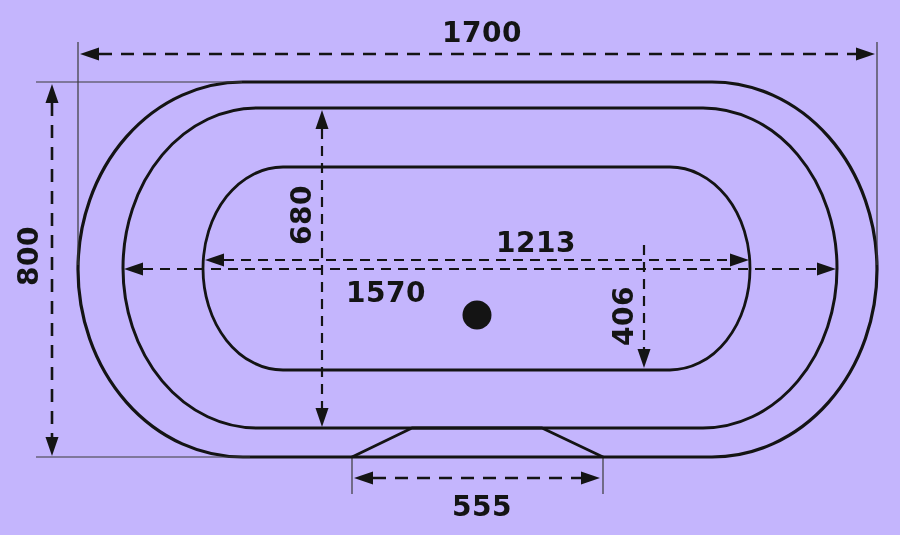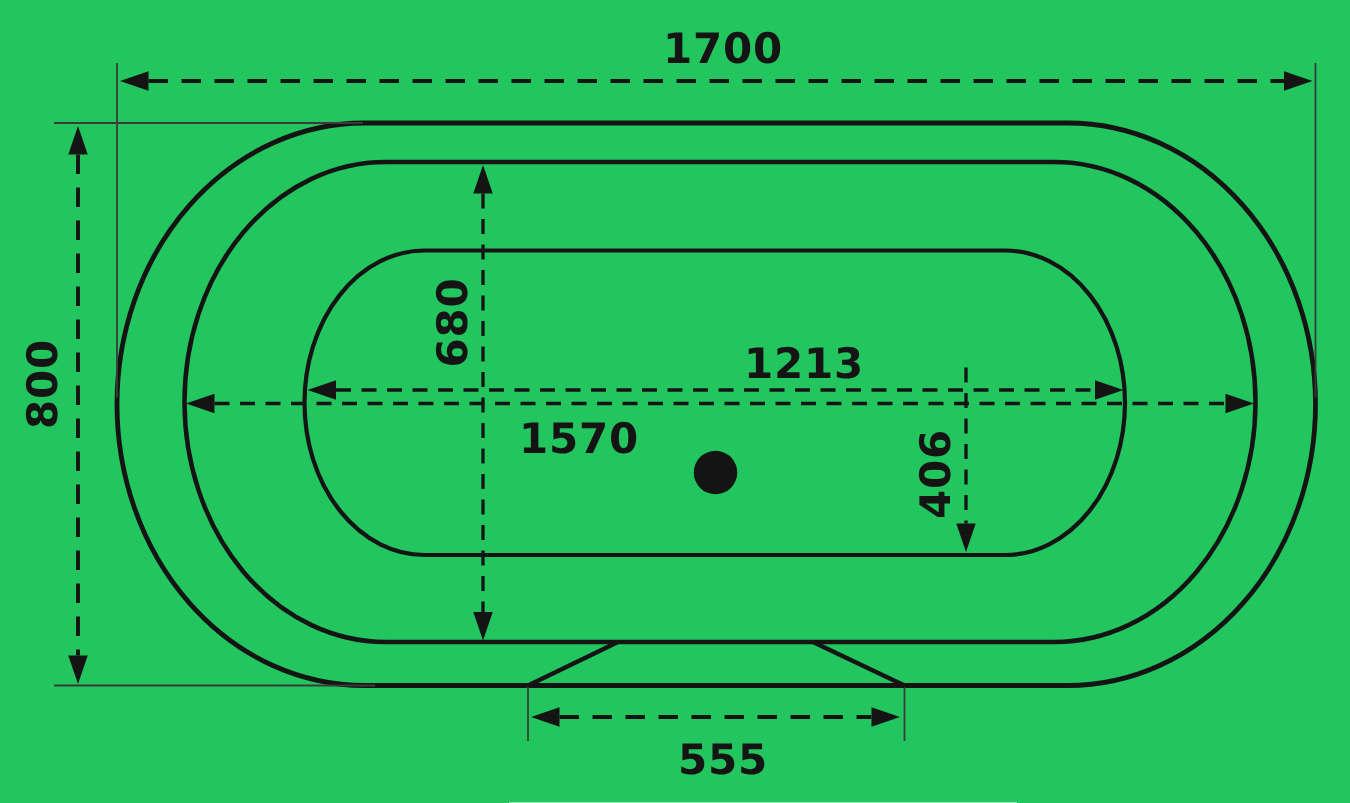--- a/index.html
+++ b/index.html
@@ -5,21 +5,21 @@
   html, body {
     margin: 0;
     padding: 0;
     background: #ffffff;
     font-family: "DejaVu Sans", "Liberation Sans", sans-serif;
   }
   .stage {
     position: relative;
     width: 900px;
     height: 535px;
-    background: #22c55e;
+    background: #c4b5fd;
     overflow: hidden;
   }
   svg { display: block; }
   .shape {
     fill: none;
     stroke: #141414;
     stroke-linecap: round;
     stroke-linejoin: round;
   }
   .w-outer  { stroke-width: 3.2; }

